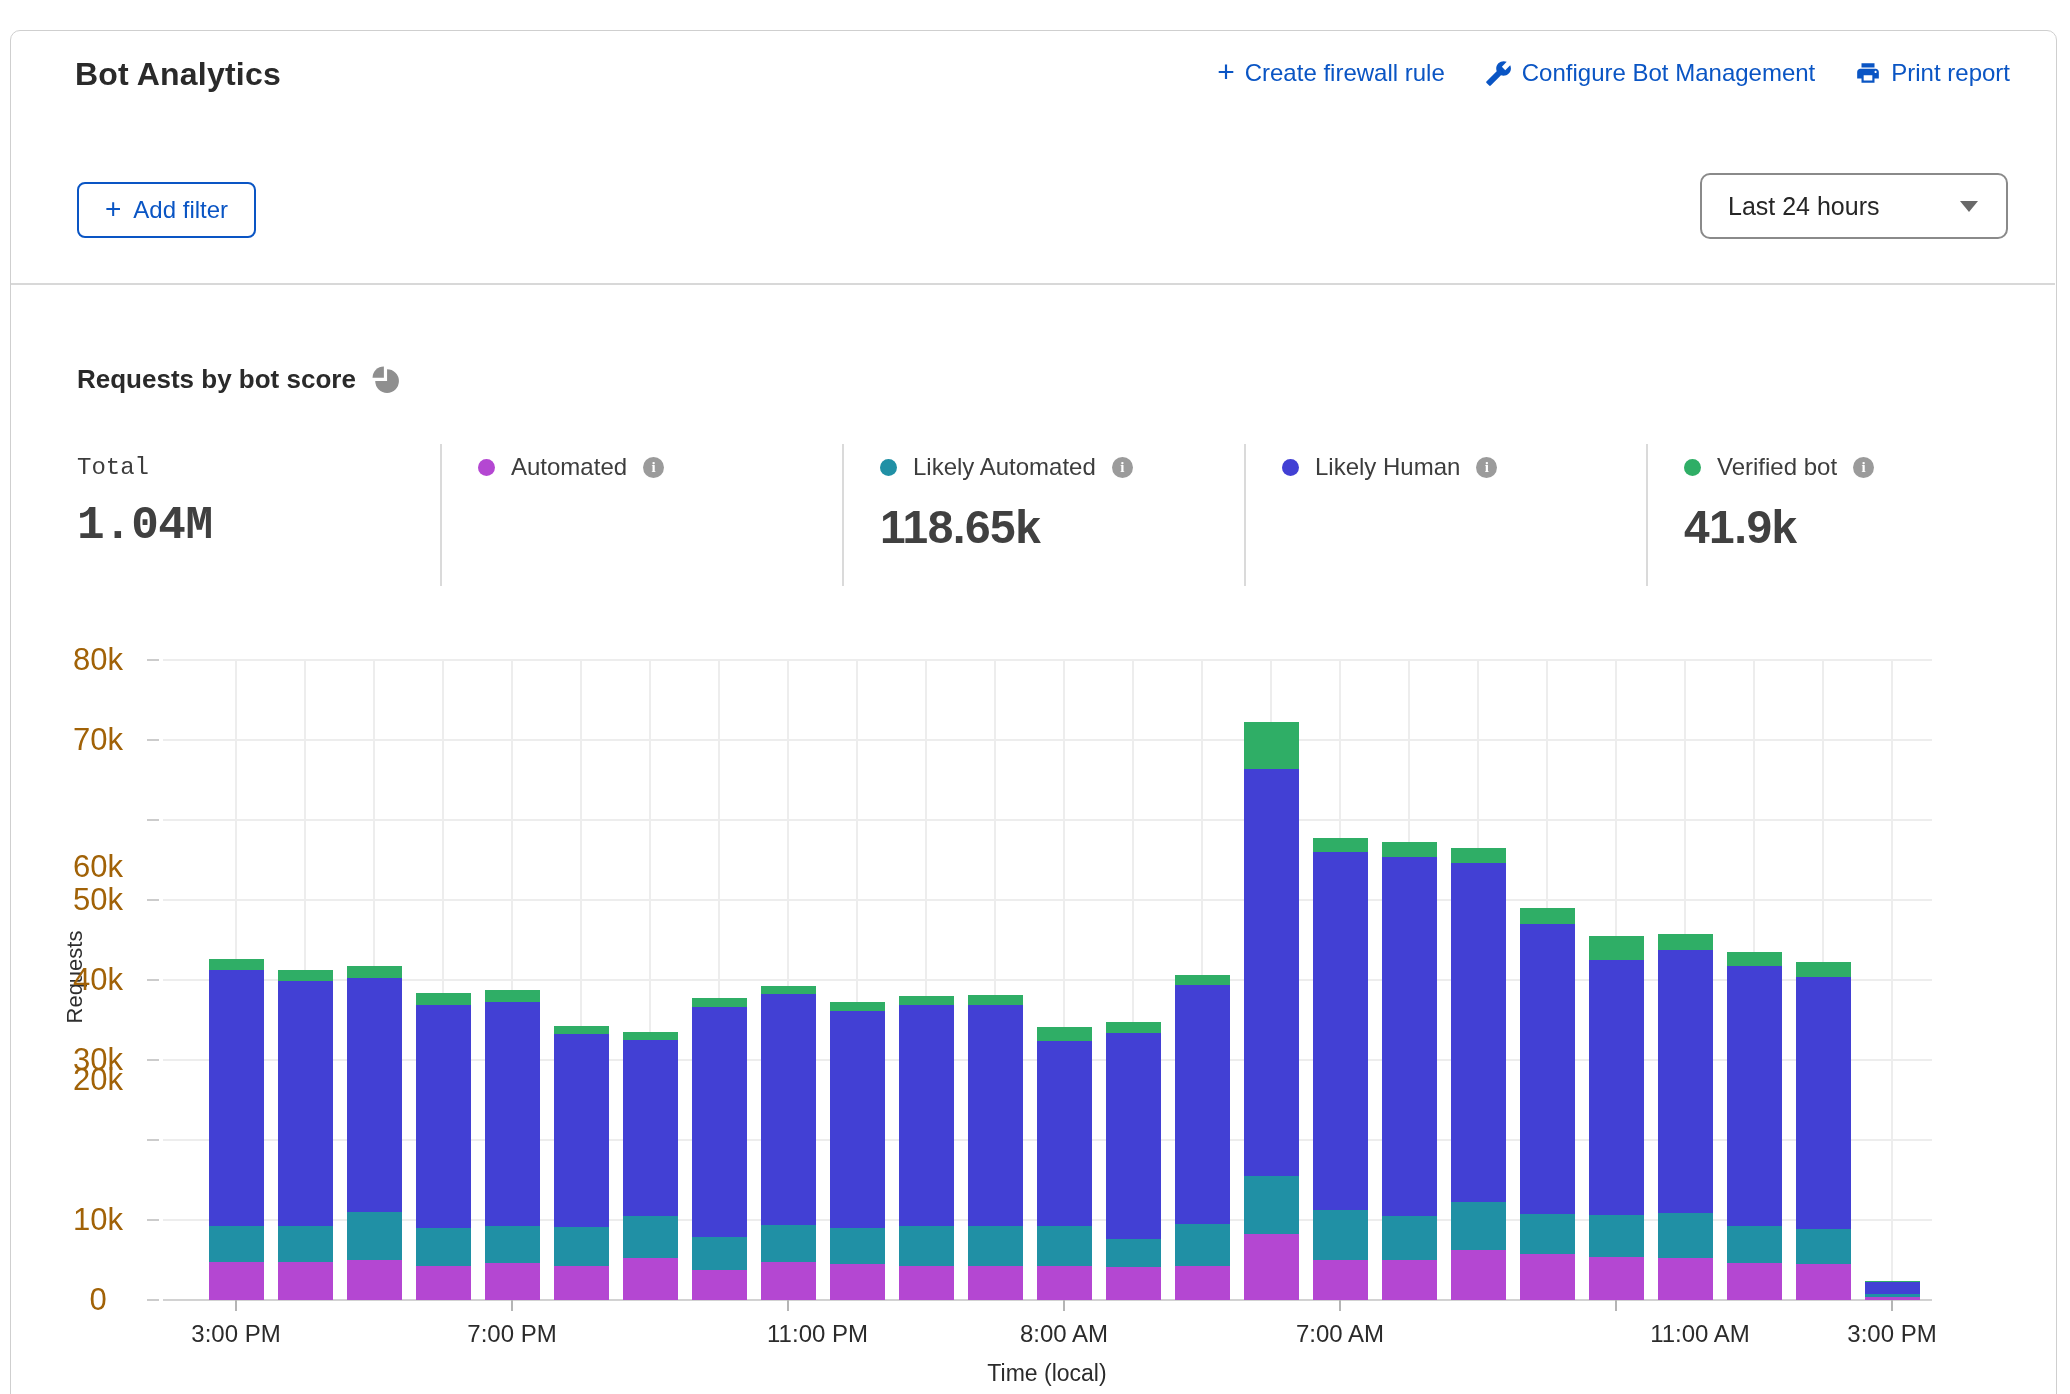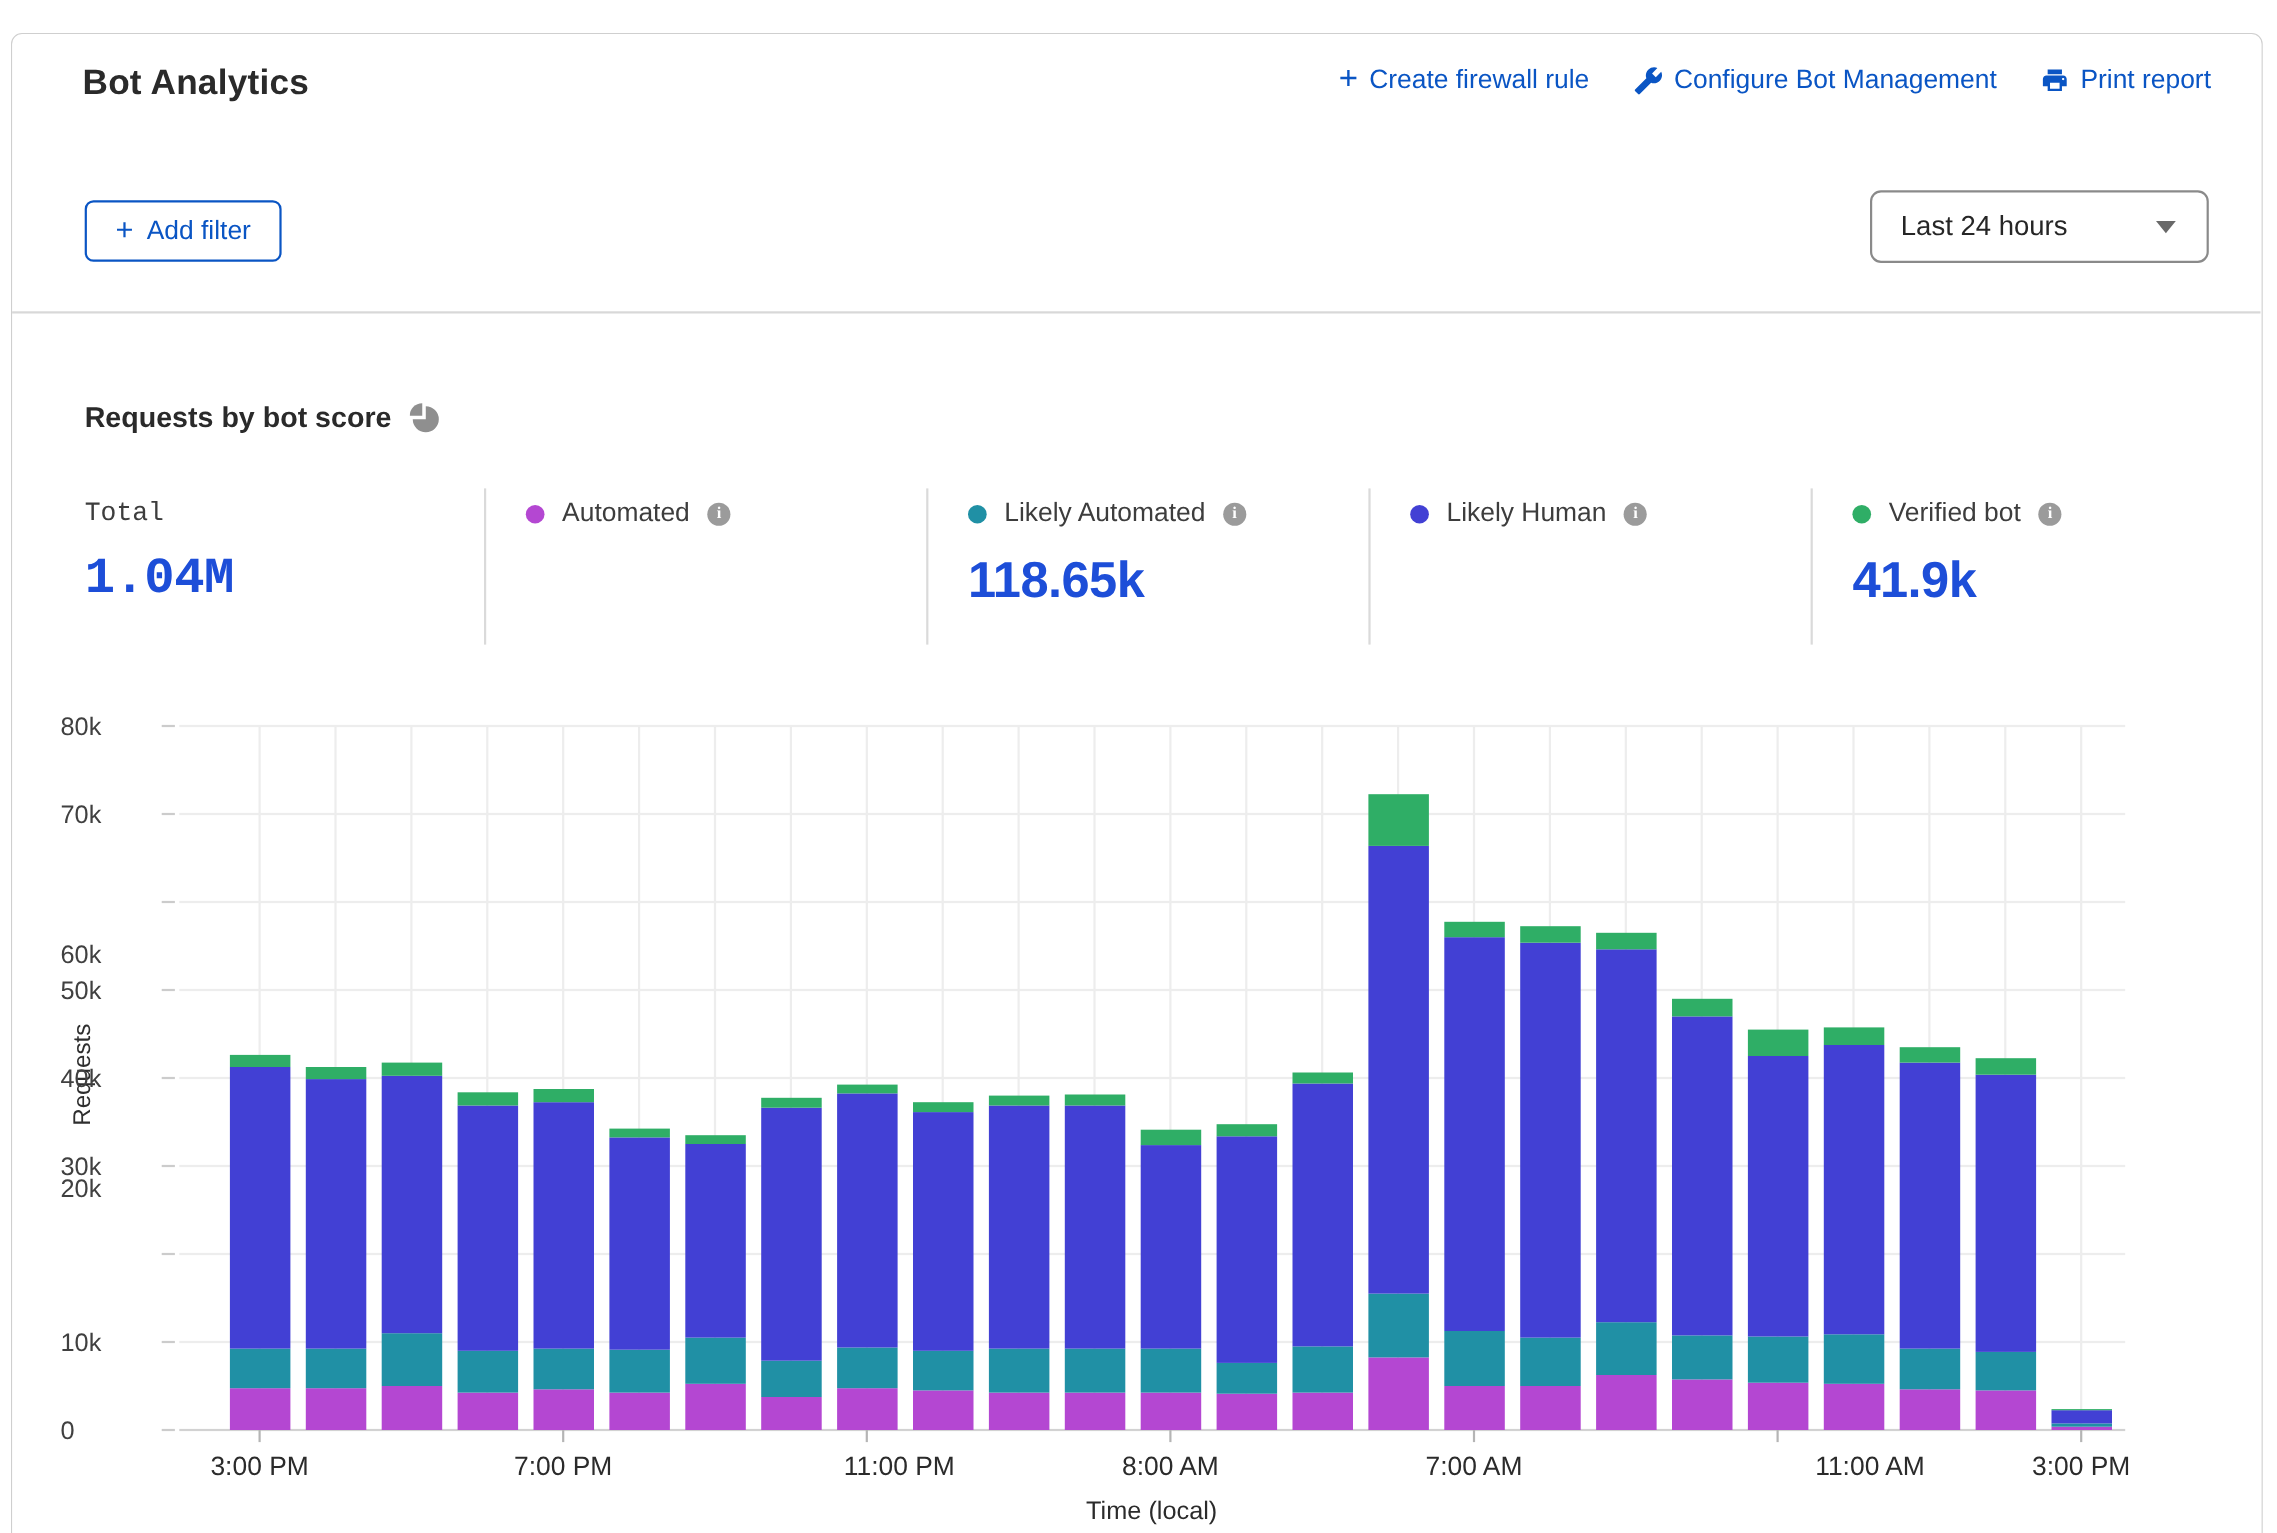--- a/index.html
+++ b/index.html
@@ -34,25 +34,25 @@
   #section-title-row{left:77px;top:364px;display:flex;align-items:center;gap:16px;}
   #section-title{font-size:26px;font-weight:700;color:#2a2a2a;}
   .stat-divider{width:1.5px;background:#dadada;top:444px;height:142px;}
   .stat-block{top:452px;width:350px;}
   .stat-head{display:flex;align-items:center;gap:16px;height:30px;}
   .stat-dot{width:17px;height:17px;border-radius:50%;flex:0 0 auto;}
   .stat-label{font-size:24px;color:#3d3d3d;}
   .info-icon{width:21px;height:21px;border-radius:50%;background:#9b9b9b;color:#fff;
     display:inline-flex;align-items:center;justify-content:center;
     font-size:15px;font-weight:700;font-family:"Liberation Serif","DejaVu Serif",serif;cursor:pointer;}
-  .stat-value{margin-top:18px;font-size:46px;font-weight:700;color:#1d4ed8;letter-spacing:-.5px;}
+  .stat-value{margin-top:18px;font-size:46px;font-weight:700;color:#404040;letter-spacing:-.5px;}
   
   #y-axis-title{left:-25px;top:964px;width:200px;text-align:center;font-size:22px;color:#2e2e2e;
     transform:rotate(-90deg);}
-  .ytick-label{width:86px;left:55px;text-align:left;font-size:23px;color:#404040;line-height:30px;}
+  .ytick-label{width:86px;left:55px;text-align:center;font-size:31px;color:#a16207;line-height:30px;}
   .ytick-dash{left:147px;width:12px;height:2px;background:#cccccc;}
   #plot{left:163px;top:660px;width:1769px;height:640px;}
   .vgrid{position:absolute;top:0;width:2px;height:640px;background:#ededed;}
   .hgrid{position:absolute;left:0;width:100%;height:2px;background:#ededed;}
   .hgrid.axis-line{background:#d2d2d2;}
   .bar-seg{position:absolute;}
   .xtick-mark{top:1300px;width:2px;height:11px;background:#b5b5b5;}
   .xtick-label{top:1320px;width:160px;text-align:center;font-size:24px;color:#2b2b2b;}
   #x-axis-title{left:967px;top:1360px;width:160px;text-align:center;font-size:23px;color:#2b2b2b;}
 </style>

